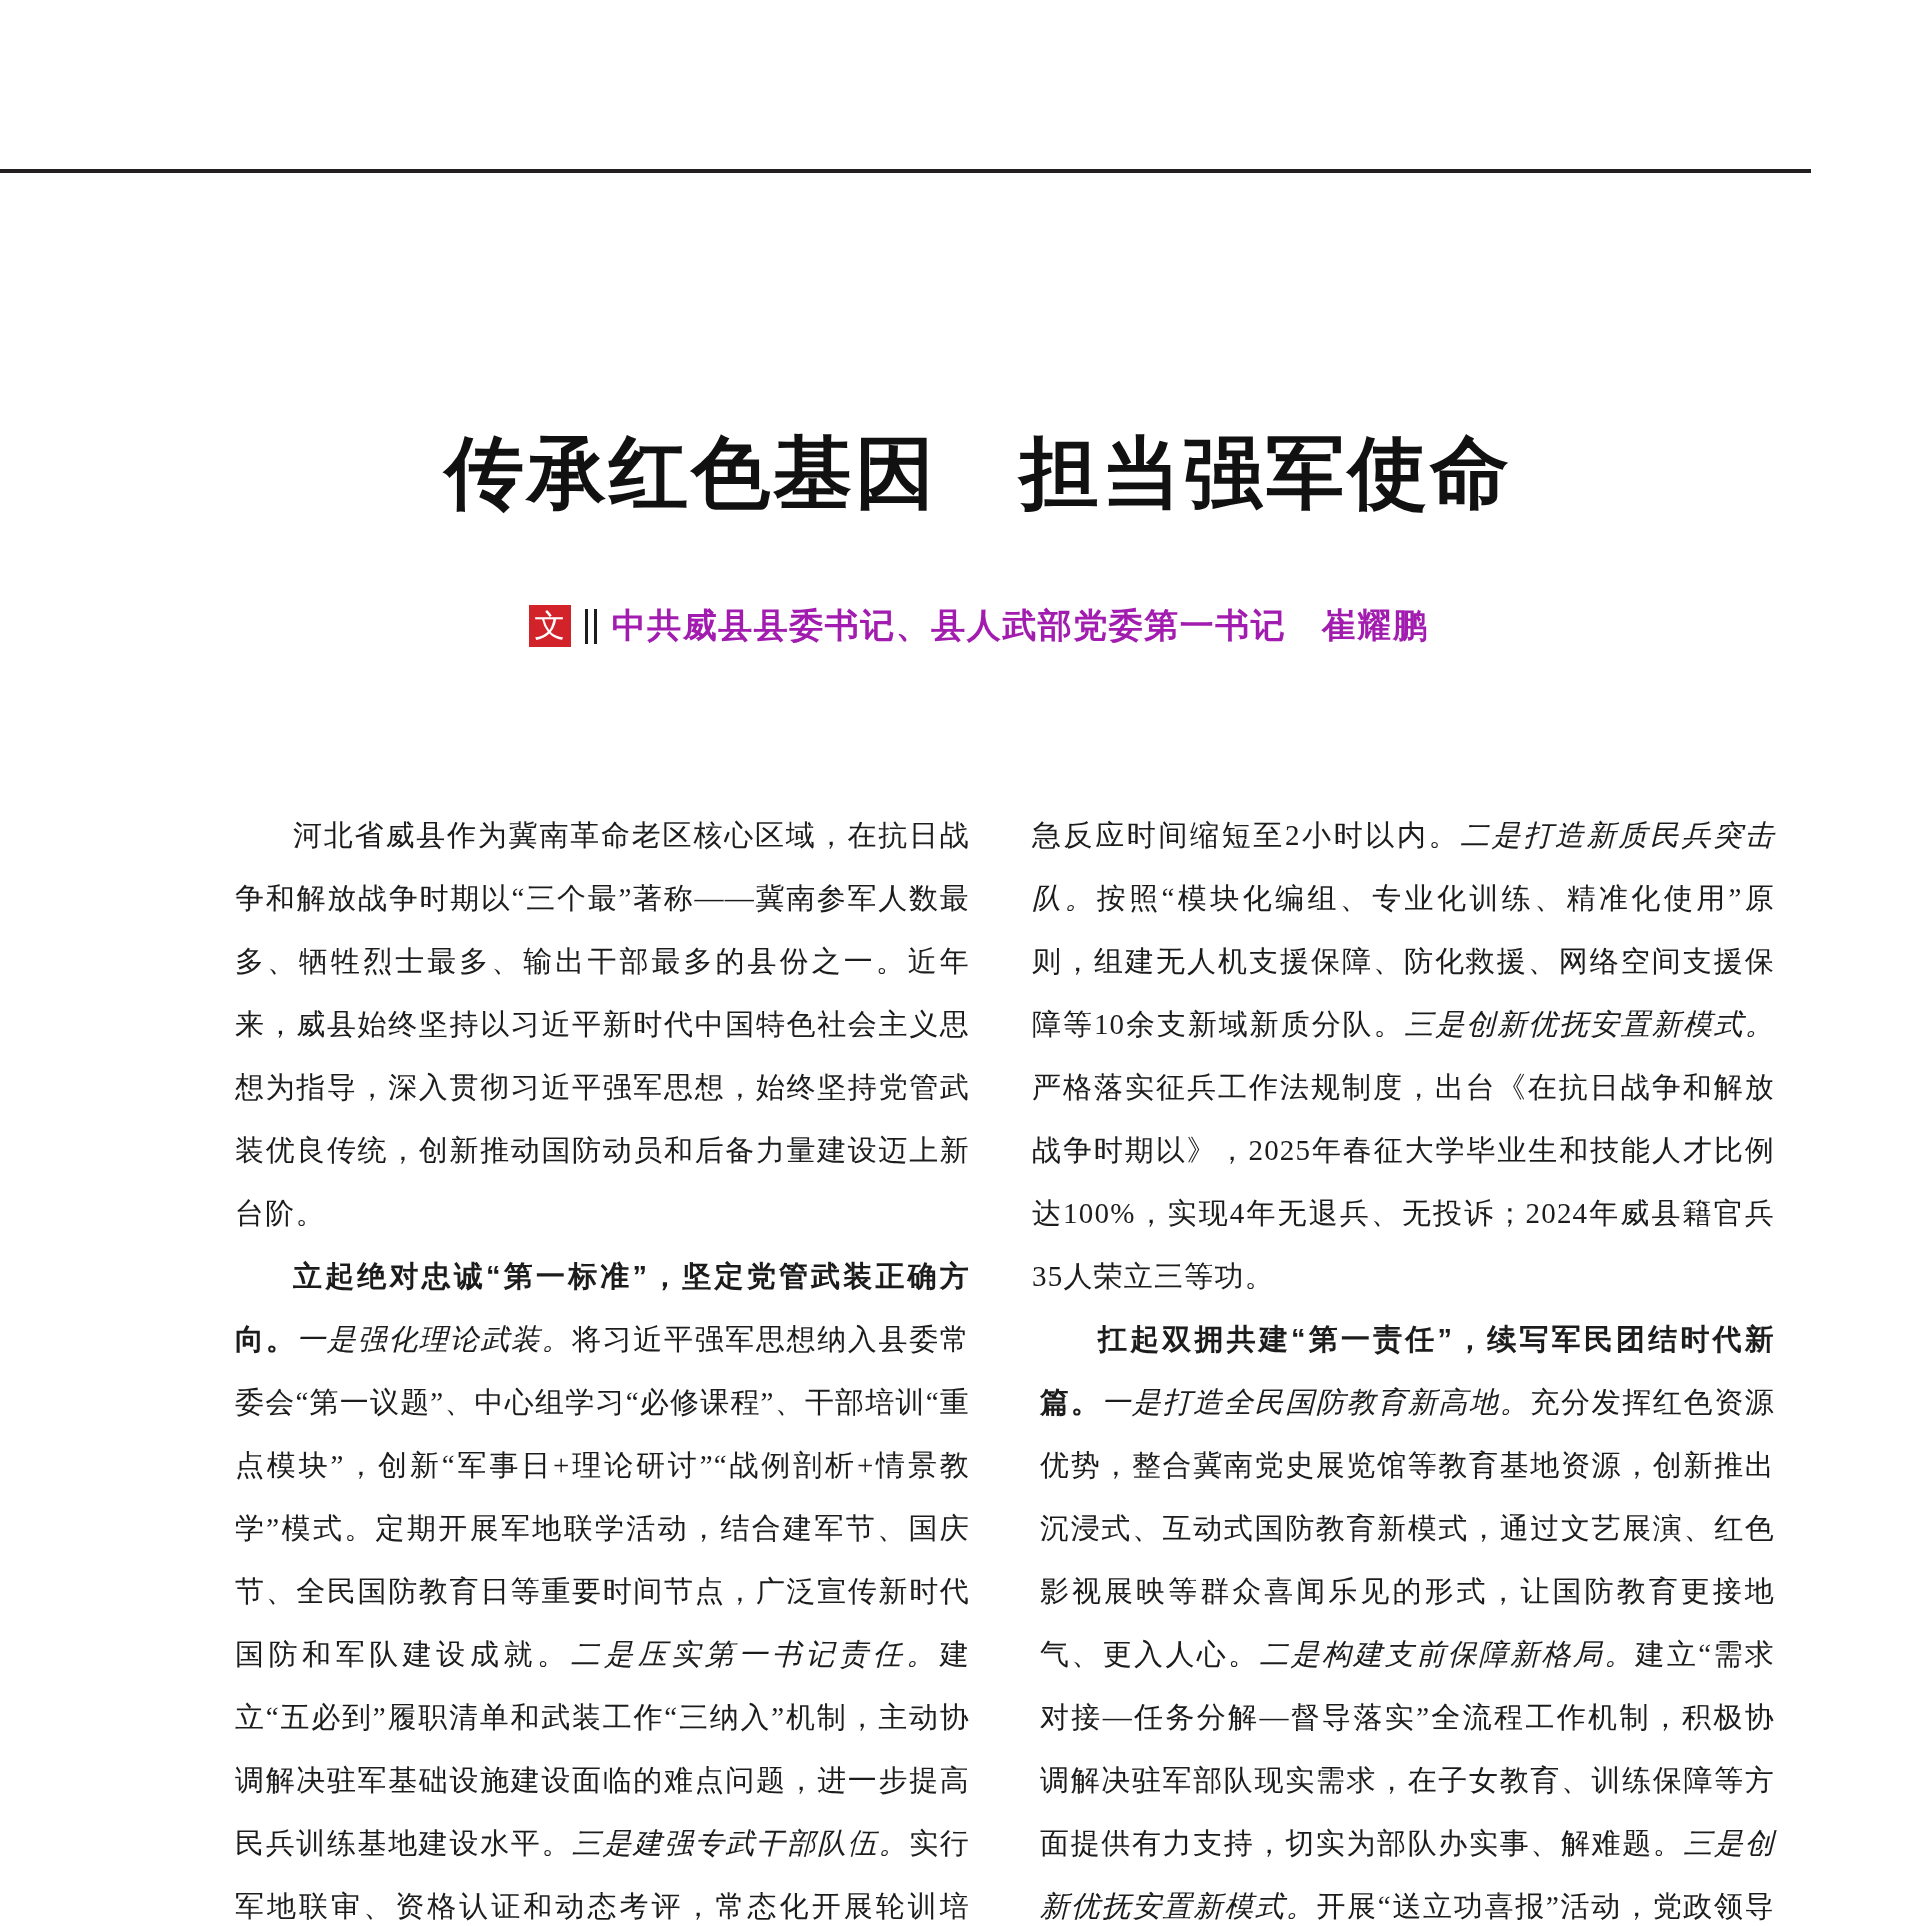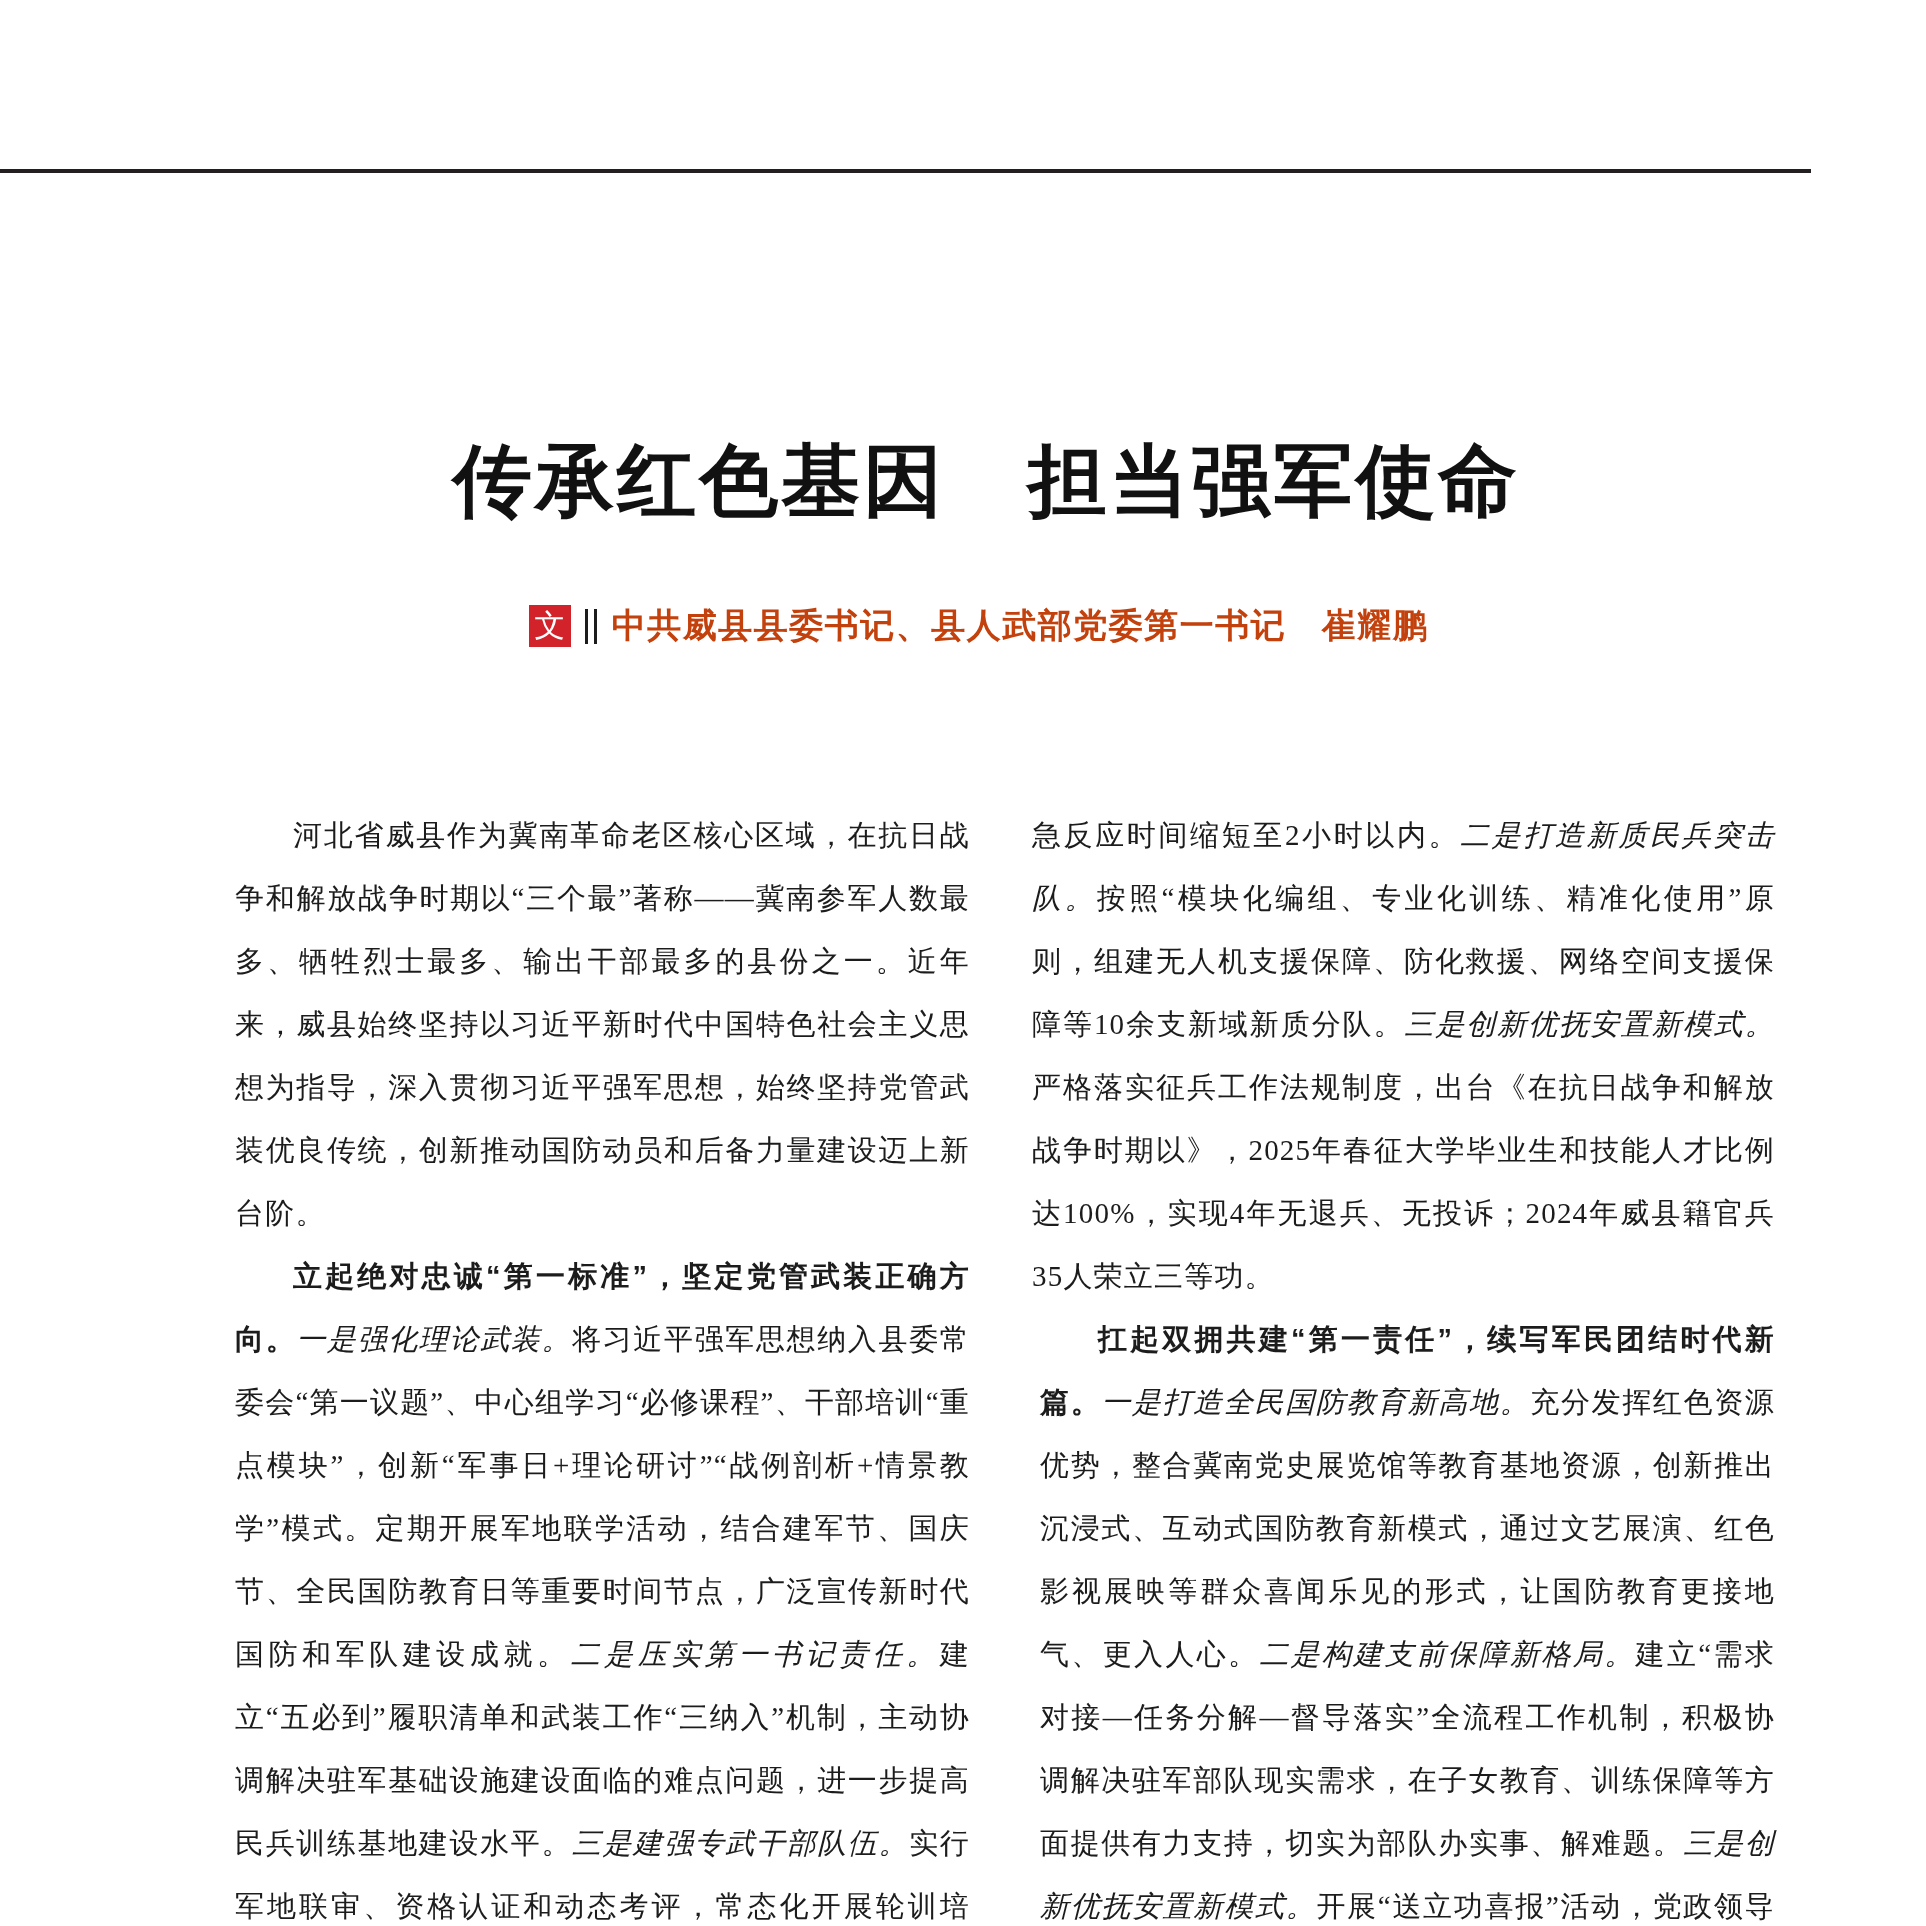--- a/index.html
+++ b/index.html
@@ -12,21 +12,21 @@
     color:#1c1c1c;
     overflow:hidden;
   }
   .top-rule {
     position:absolute; left:0; top:169px;
     width:1811px; height:3.5px;
     background:#231f20;
   }
   .title {
     position:absolute; left:204px; top:431px; width:1549px;
-    margin:8px; text-align:center;
+    margin:0; text-align:center;
     font-family:"Liberation Sans", sans-serif;
     font-weight:900; font-size:79px; line-height:83px;
     letter-spacing:3.1px; color:#111111;
     white-space:nowrap;
   }
   .byline {
     position:absolute; left:204px; top:603px; width:1549px; height:46px;
     display:flex; justify-content:center; align-items:center; gap:14.6px;
   }
   .wen-box {
@@ -37,21 +37,21 @@
     font-size:31px; font-weight:400;
   }
   .byline-sep {
     width:11.6px; height:35px; flex:0 0 auto;
     border-left:3.1px solid #1c1c1c; border-right:3.1px solid #1c1c1c;
     box-sizing:border-box;
   }
   .byline-text {
     font-family:"Liberation Sans", sans-serif;
     font-weight:700; font-size:34px; letter-spacing:1.5px;
-    white-space:nowrap; color:#c2410c;
+    white-space:nowrap; color:#a21caf;
   }
   .column {
     position:absolute; top:804px; width:743px;
     font-size:29px; line-height:63px;
     text-align:justify; text-justify:inter-ideograph;
     letter-spacing:1.2px;
   }
   .column.left  { left:227px; }
   .column.right { left:1032px; }
   .para { margin:0; }

